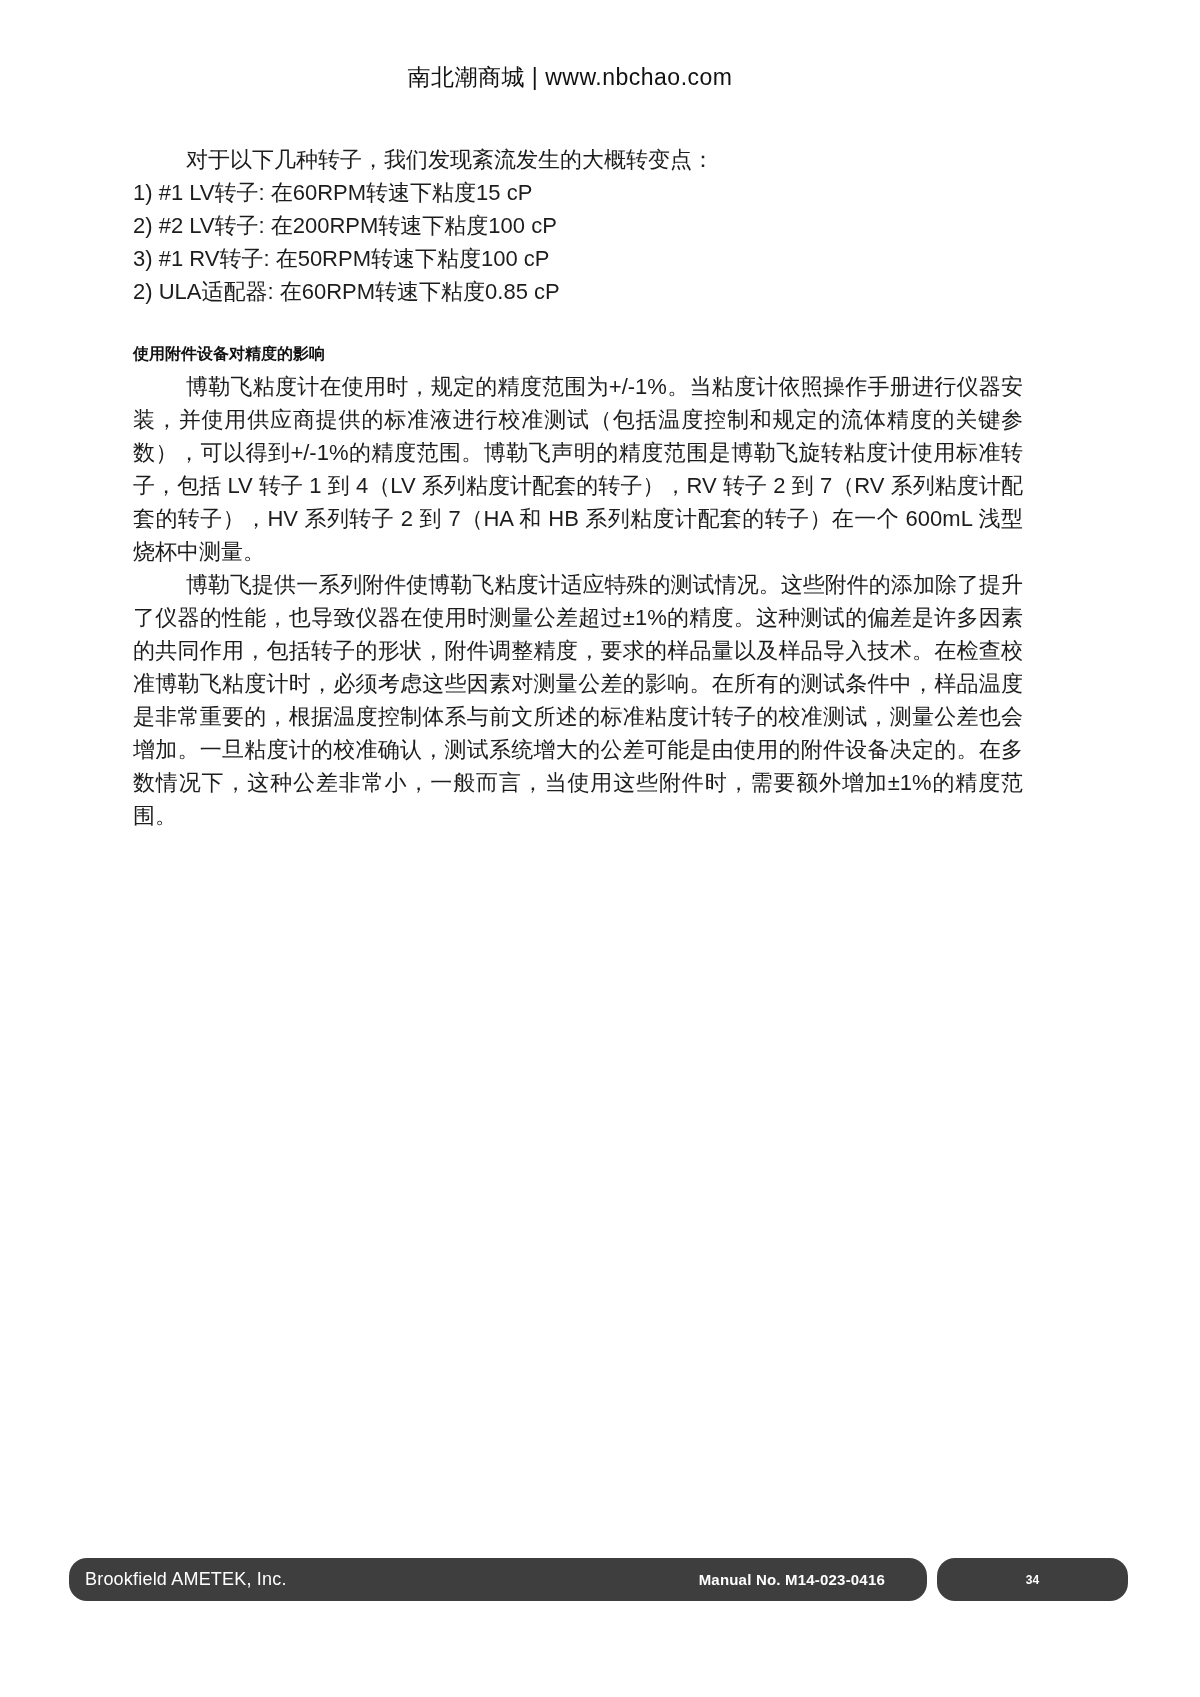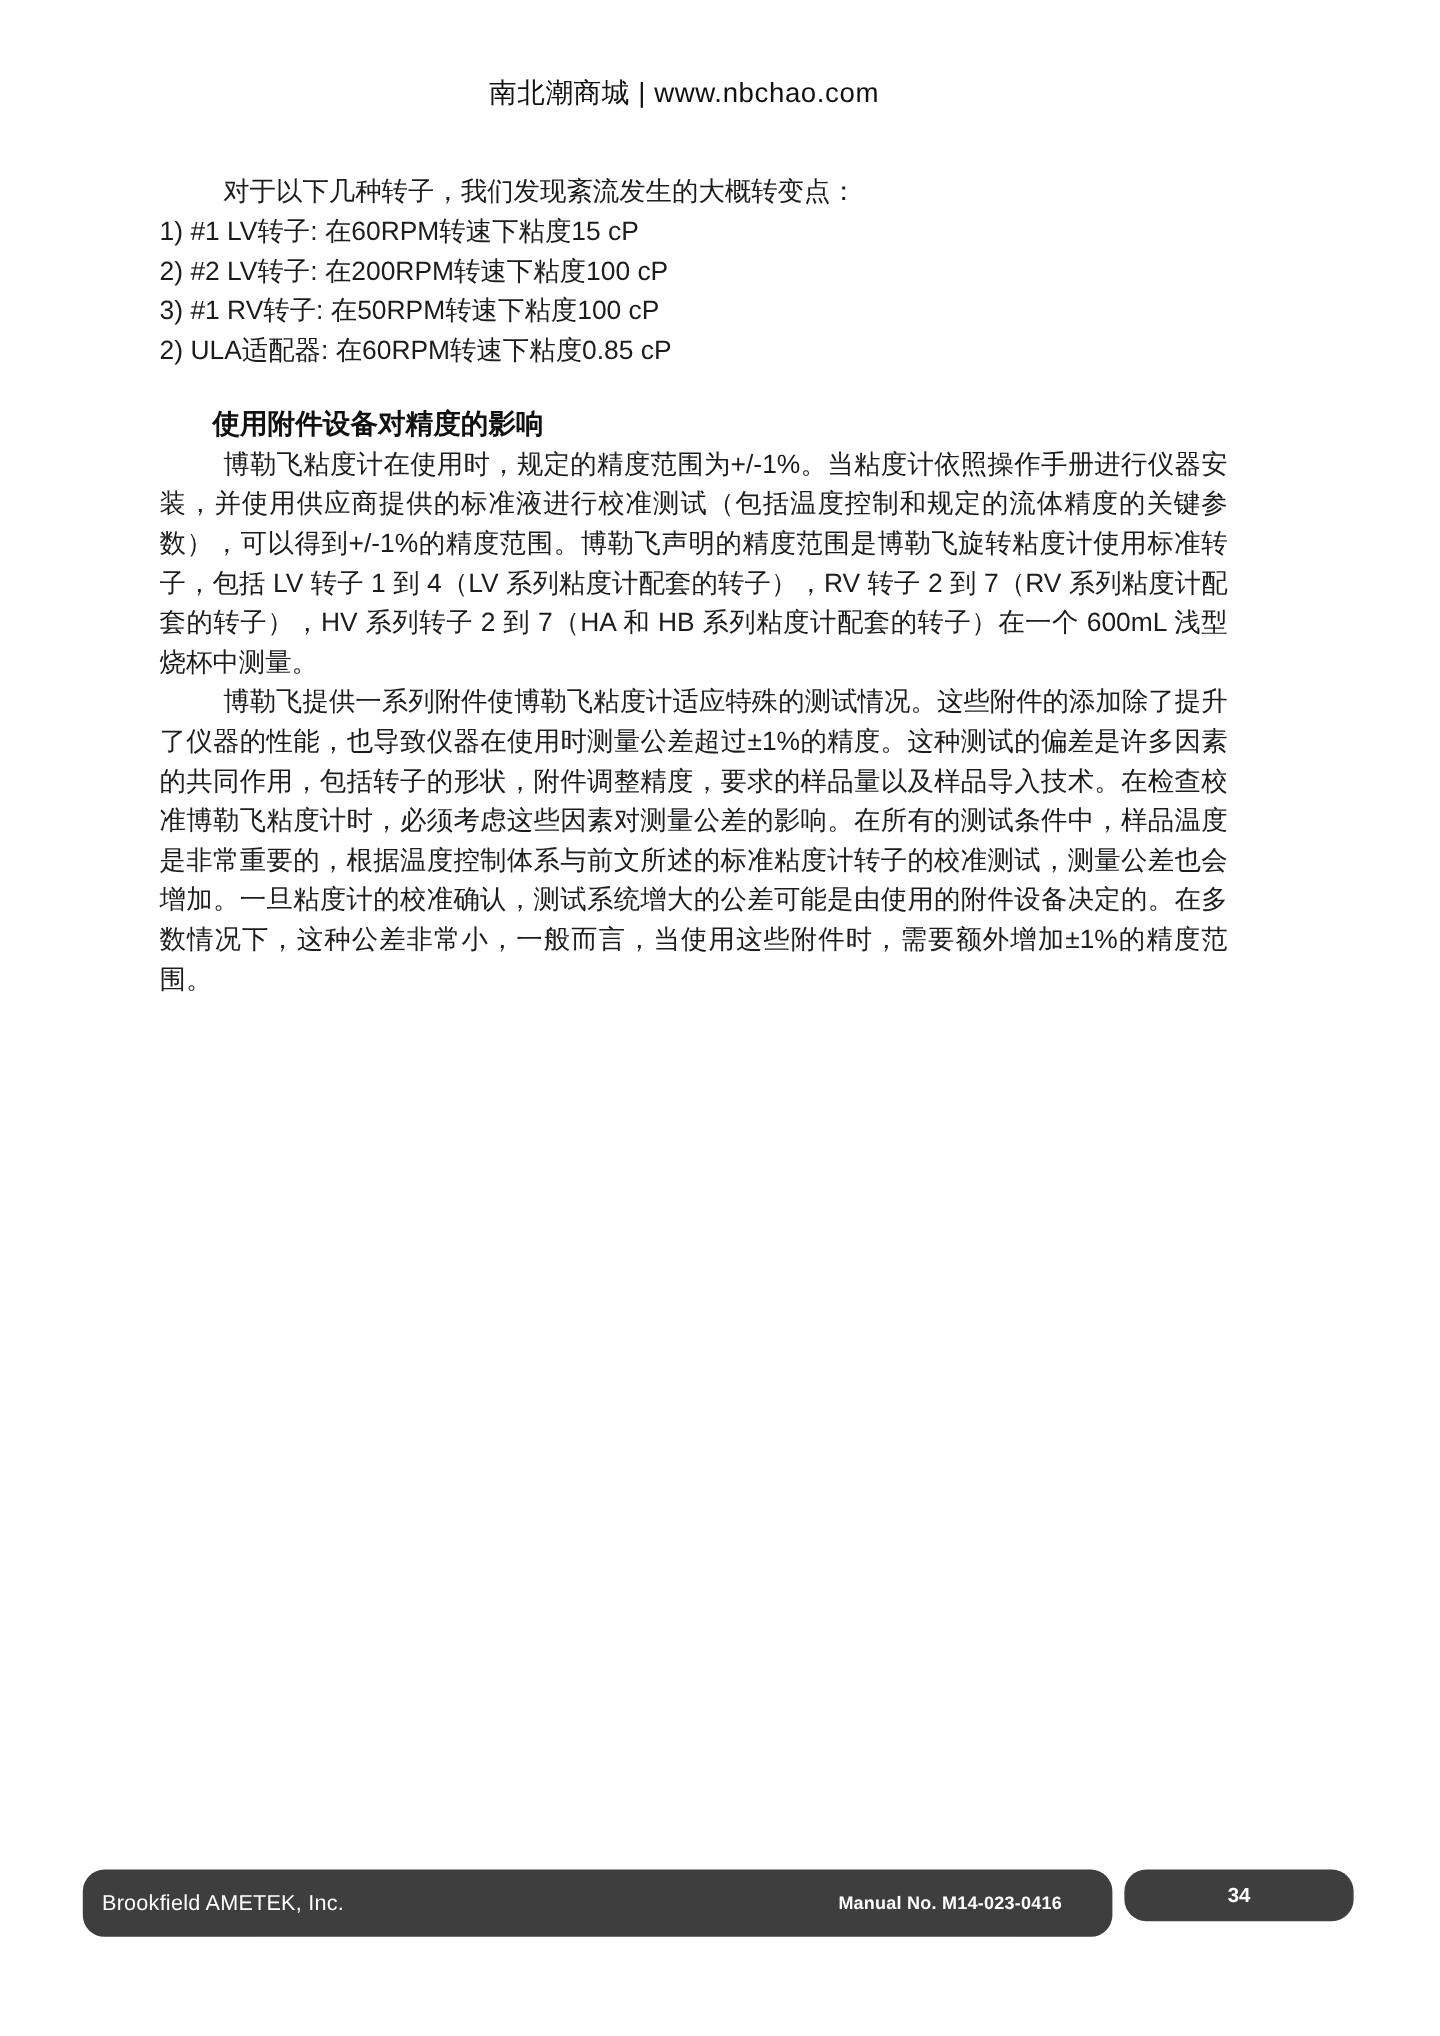--- a/index.html
+++ b/index.html
@@ -38,32 +38,31 @@
     text-align: justify;
     text-indent: 53px;
   }
   .spindle-list {
   }
   .list-line {
     white-space: nowrap;
   }
   .heading {
     margin-top: 29px;
-    font-size: 23px;
+    font-size: 16px;
     line-height: 33px;
     font-weight: bold;
     color: #111111;
-    margin-left: 44px;
   }
   .footer-bar {
     position: absolute;
     left: 69px;
     top: 1558px;
     width: 858px;
-    height: 56px;
+    height: 43px;
     background: #3e3e3e;
     color: #ffffff;
     display: flex;
     align-items: center;
     justify-content: space-between;
     padding: 0 42px 0 16px;
   }
   .footer-company {
     font-size: 18px;
     font-weight: normal;
@@ -78,21 +77,21 @@
     position: absolute;
     left: 937px;
     top: 1558px;
     width: 191px;
     height: 43px;
     background: #3e3e3e;
     color: #ffffff;
     display: flex;
     align-items: center;
     justify-content: center;
-    font-size: 17px;
+    font-size: 12px;
     font-weight: bold;
   }
 </style>
 </head>
 <body>
 
 <div class="page">
 
   <div class="site-header">
     <span>南北潮商城 | www.nbchao.com</span>

